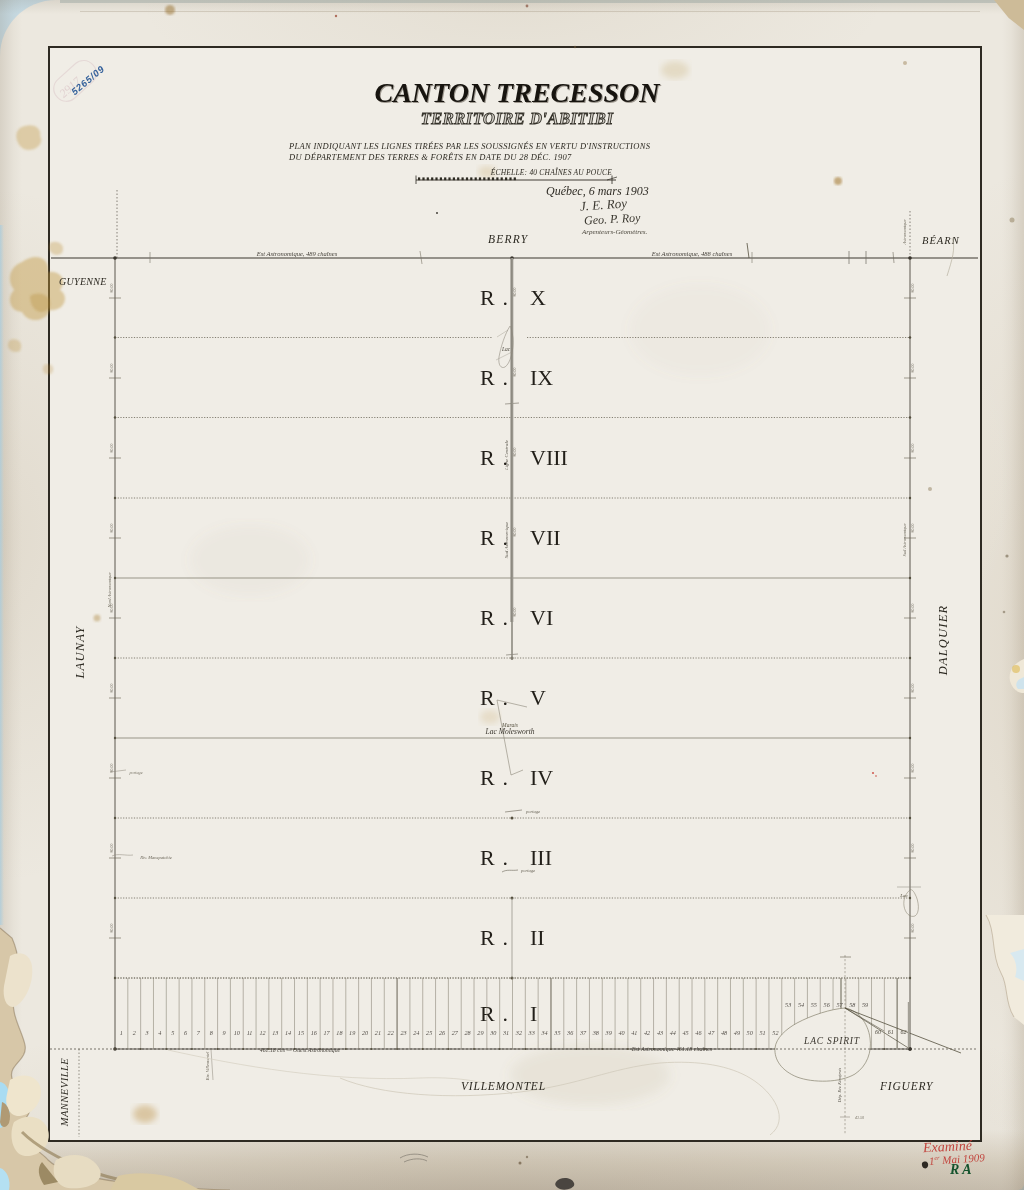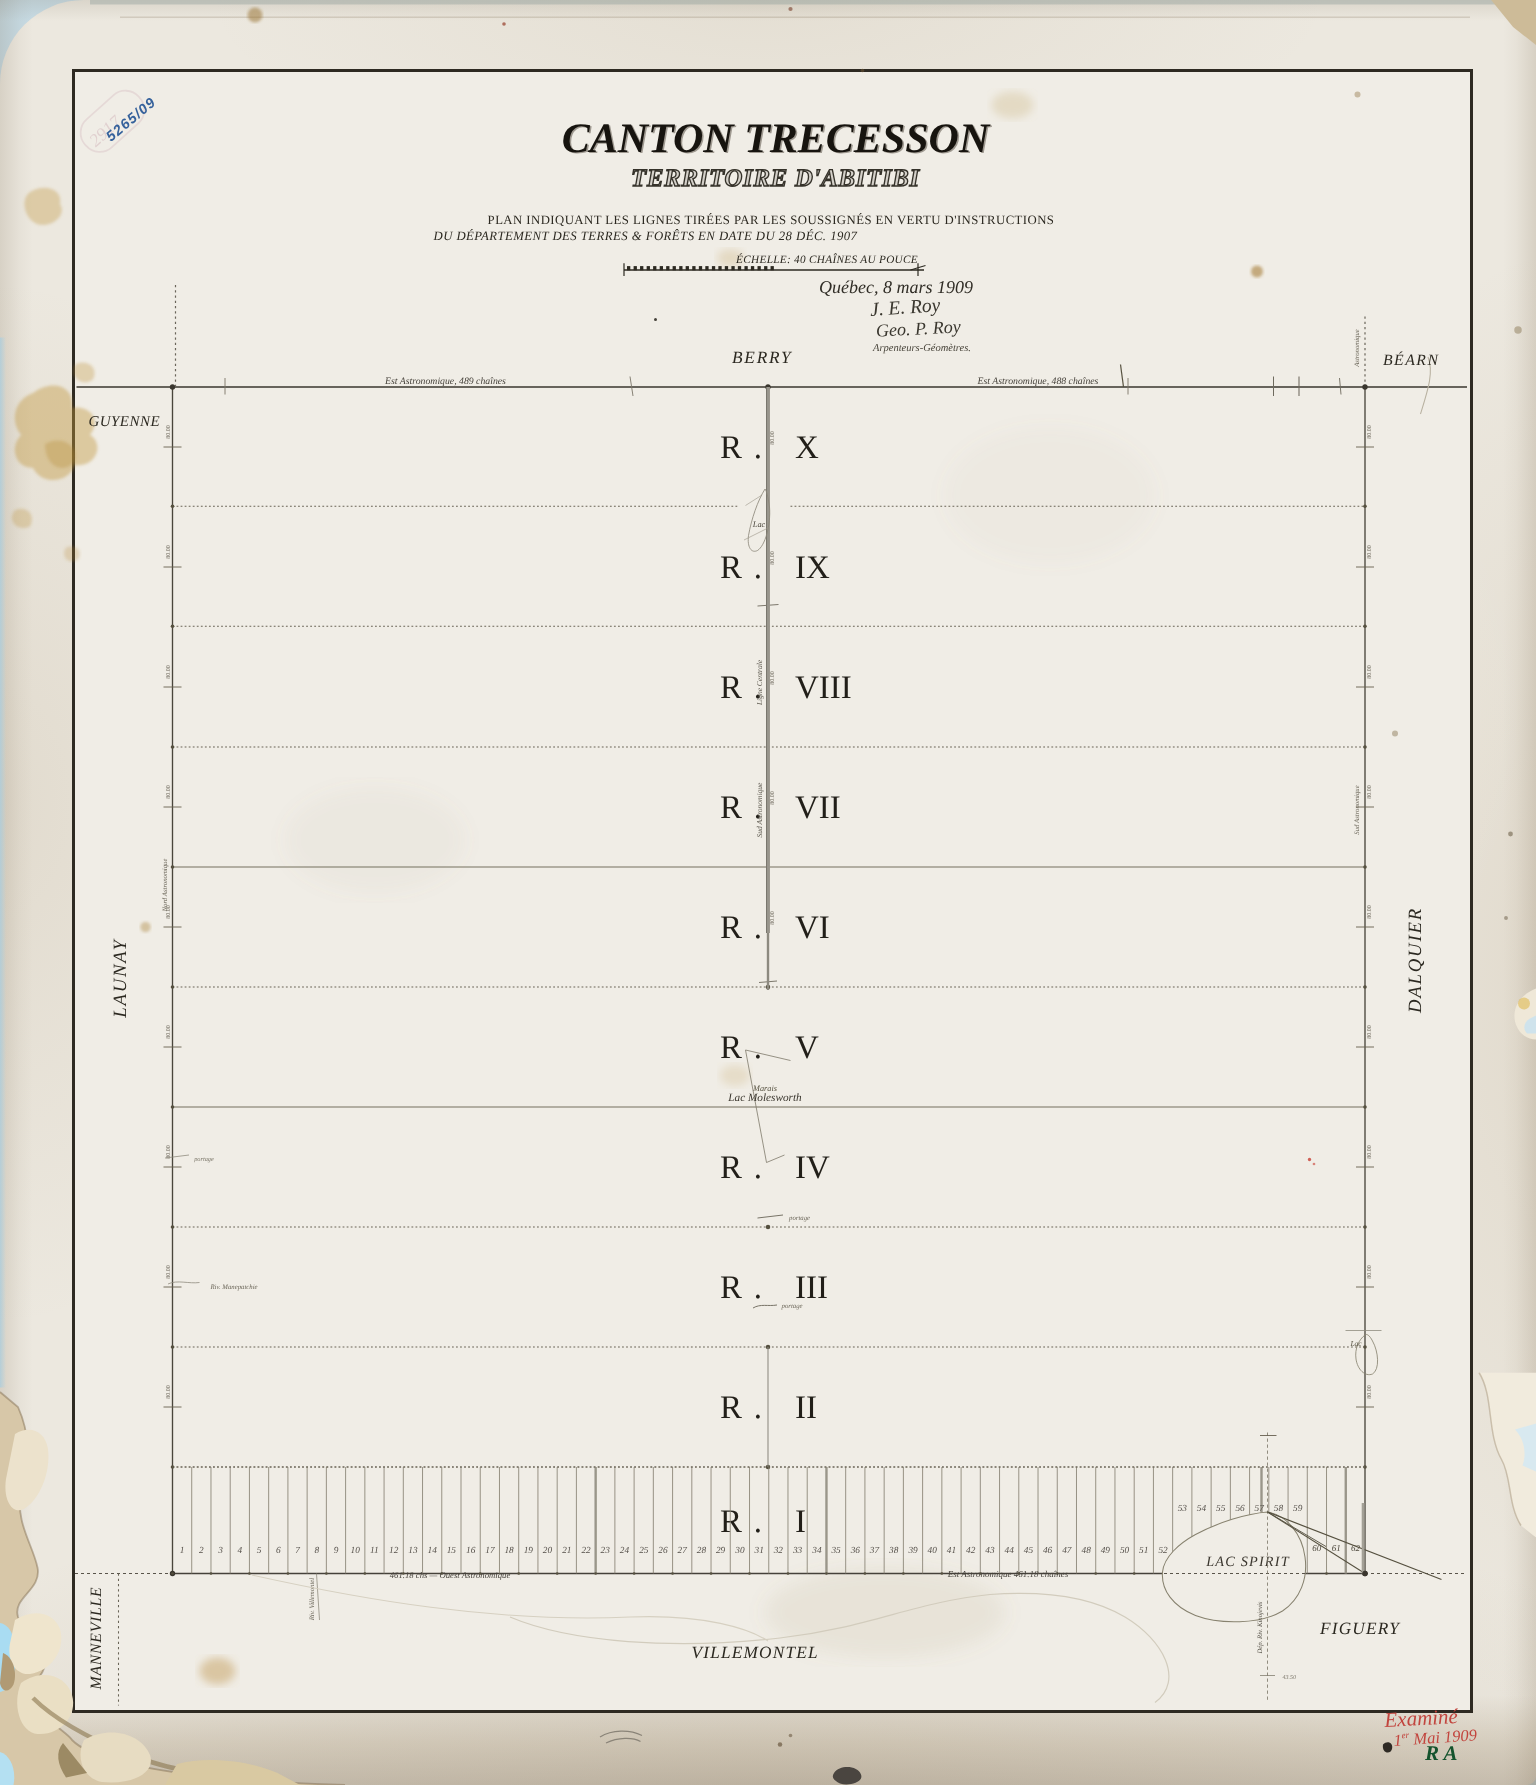--- a/index.html
+++ b/index.html
@@ -507,47 +507,47 @@
 
   <path d="M400,1158 C408,1153 420,1153 428,1157 M404,1162 C412,1158 422,1158 427,1161" fill="none" stroke="#8a8478" stroke-width="0.8"></path>
 
   <path d="M922,1163 C925,1160 929,1162 928,1166 C927,1170 921,1169 922,1163 Z" fill="#2e2a24"></path>
   </svg>
 
   <div class="abs" style="left:362px;top:109px;width:310px;text-align:center;font-family:'Liberation Serif',serif;font-weight:bold;font-style:italic;font-size:16.5px;letter-spacing:0.5px;color:rgba(40,38,30,0.14);-webkit-text-stroke:0.9px #35322a;white-space:nowrap;">TERRITOIRE D'ABITIBI</div>
 
   <div class="abs" style="left:362px;top:77px;width:310px;text-align:center;font-family:'Liberation Serif',serif;font-weight:bold;font-style:italic;font-size:28px;letter-spacing:0px;color:#17140f;text-shadow:1px 1px 0 rgba(60,50,40,0.45);white-space:nowrap;">CANTON TRECESSON</div>
 
-  <div class="abs" style="left:289px;top:141px;width:450px;text-align:center;font-size:8.5px;letter-spacing:0.3px;color:#2c2921;white-space:nowrap;">PLAN INDIQUANT LES LIGNES TIRÉES PAR LES SOUSSIGNÉS EN VERTU D'INSTRUCTIONS</div>
+  <div class="abs" style="left:289px;top:141px;width:450px;text-align:left;font-style:italic;font-size:8.5px;letter-spacing:0.3px;color:#2c2921;white-space:nowrap;">PLAN INDIQUANT LES LIGNES TIRÉES PAR LES SOUSSIGNÉS EN VERTU D'INSTRUCTIONS</div>
 
   <div class="abs" style="left:289px;top:152px;width:450px;font-style:italic;font-size:8.5px;letter-spacing:0.3px;color:#2c2921;white-space:nowrap;">DU DÉPARTEMENT DES TERRES &amp; FORÊTS EN DATE DU 28 DÉC. 1907</div>
 
   <div class="abs" style="left:412px;top:168px;width:200px;text-align:right;font-style:italic;font-size:7.5px;letter-spacing:0.2px;color:#2c2921;white-space:nowrap;">ÉCHELLE: 40 CHAÎNES AU POUCE</div>
 
-  <div class="abs" style="left:546px;top:184px;font-style:italic;font-size:12px;color:#302d26;white-space:nowrap;">Québec, 8 mars 1909</div>
+  <div class="abs" style="left:546px;top:184px;font-style:italic;font-size:12px;color:#302d26;white-space:nowrap;">Québec, 6 mars 1903</div>
 
   <div class="abs" style="left:580px;top:197px;font-style:italic;font-size:13px;color:#3a372f;white-space:nowrap;transform:rotate(-4deg);">J. E. Roy</div>
 
   <div class="abs" style="left:584px;top:212px;font-style:italic;font-size:12px;color:#3a372f;white-space:nowrap;transform:rotate(-3deg);">Geo. P. Roy</div>
 
   <div class="abs" style="left:582px;top:228px;font-style:italic;font-size:7px;color:#4a463c;white-space:nowrap;">Arpenteurs-Géomètres.</div>
 
   <div class="abs" style="left:59px;top:235px;font-style:italic;font-size:10px;letter-spacing:0.3px;color:#2c2921;white-space:nowrap;margin-top:41px;">GUYENNE</div>
 
   <div class="abs" style="left:488px;top:233px;font-style:italic;font-size:11.5px;letter-spacing:1.2px;color:#2c2921;white-space:nowrap;text-align:center;">BERRY</div>
 
   <div class="abs" style="left:922px;top:235px;font-style:italic;font-size:10.5px;letter-spacing:1px;color:#2c2921;white-space:nowrap;">BÉARN</div>
 
   <div class="abs" style="left:41px;top:644px;width:80px;height:16px;text-align:center;font-style:italic;font-size:12.5px;letter-spacing:1.2px;color:#2c2921;white-space:nowrap;transform:rotate(-90deg);transform-origin:center;">LAUNAY</div>
 
   <div class="abs" style="left:904px;top:632px;width:80px;height:16px;text-align:center;font-style:italic;font-size:12.5px;letter-spacing:1.2px;color:#2c2921;white-space:nowrap;transform:rotate(-90deg);transform-origin:center;">DALQUIER</div>
 
   <div class="abs" style="left:26px;top:1085px;width:80px;height:14px;text-align:center;font-style:italic;font-size:10.5px;letter-spacing:0.5px;color:#2c2921;white-space:nowrap;transform:rotate(-90deg);transform-origin:center;">MANNEVILLE</div>
 
-  <div class="abs" style="left:461px;top:1080px;font-style:italic;font-size:11.5px;letter-spacing:0.8px;color:#2c2921;white-space:nowrap;margin-top:16px;">VILLEMONTEL</div>
+  <div class="abs" style="left:461px;top:1080px;font-style:italic;font-size:11.5px;letter-spacing:0.8px;color:#2c2921;white-space:nowrap;">VILLEMONTEL</div>
 
   <div class="abs" style="left:880px;top:1080px;font-style:italic;font-size:11.5px;letter-spacing:0.8px;color:#2c2921;white-space:nowrap;">FIGUERY</div>
 
   <svg class="abs" width="300" height="330" viewBox="0 0 300 330" style="left:0;top:860px;">
 
     <path d="M0,68 L12,78 C20,96 20,112 14,134 C10,155 22,170 25,185 C28,200 8,205 12,218 C18,235 30,236 30,248 C30,260 16,262 22,272 C30,288 45,295 48,300 C60,312 90,318 120,322 C155,327 195,329 230,330 L0,330 Z" fill="#d7c7a8"></path>
     <path d="M0,68 L12,78 C20,96 20,112 14,134 C10,155 22,170 25,185 C28,200 8,205 12,218 C18,235 30,236 30,248 C30,260 16,262 22,272 C30,288 45,295 48,300 C60,312 90,318 120,322 C155,327 195,329 230,330" fill="none" stroke="rgba(125,105,75,0.45)" stroke-width="1.2"></path>
 
     <path d="M0,222 C8,223 12,236 10,252 C8,264 4,267 0,268 Z" fill="#a9dcf2"></path>
     <path d="M0,308 C7,310 11,320 9,330 L0,330 Z" fill="#b4e0f2"></path>

